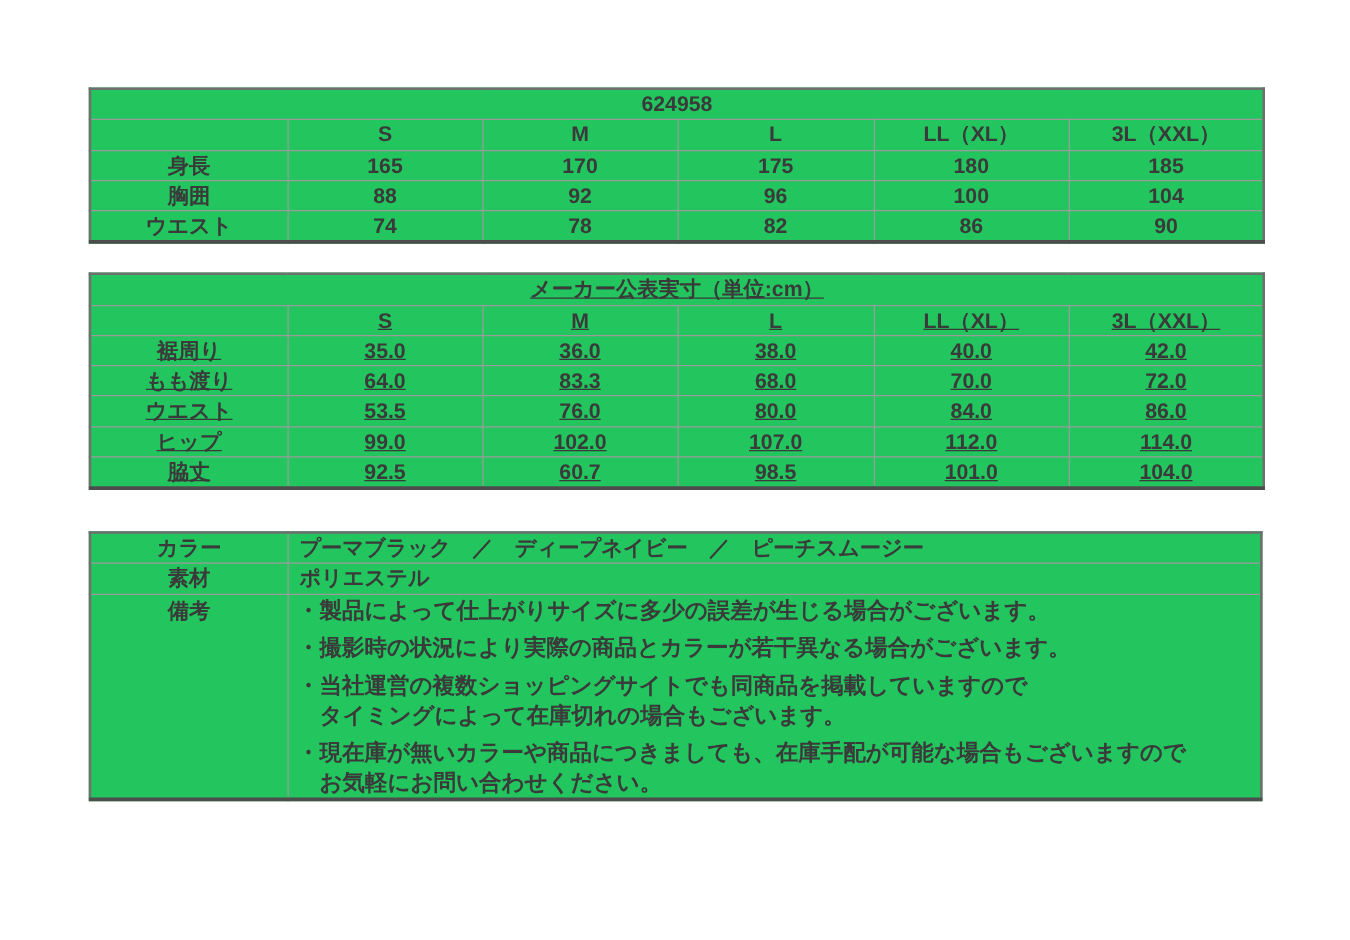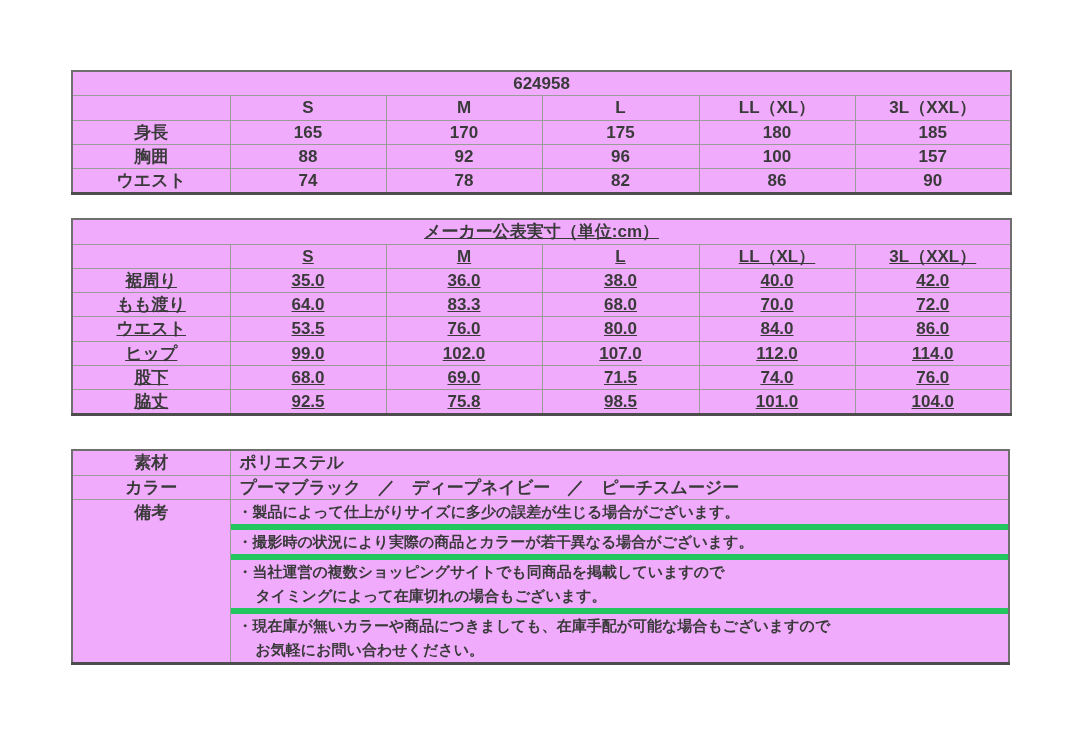--- a/index.html
+++ b/index.html
@@ -12,21 +12,21 @@
     color: #3a3a3a;
   }
   .sheet { position: absolute; left: 71px; top: 70px; width: 939px; }
 
   table.sz {
     border-collapse: collapse;
     table-layout: fixed;
     width: 100%;
     border: 2px solid #6f6f6f;
     border-bottom: 3px solid #4d4d4d;
-    background: #f0abfc;
+    background: #22c55e;
   }
   table.sz td {
     border: 1px solid #9b9b9b;
     text-align: center;
     font-size: 17px;
     line-height: 1.25;
     height: 24px;
     padding: 1px 4px;
     overflow: hidden;
     white-space: nowrap;
@@ -34,21 +34,21 @@
   tr.title-row td { height: 23px; font-size: 17px; }
   .t2 { margin-top: 23px; text-decoration: underline; }
   .t3 { margin-top: 33px; }
 
   .t3 td.val { text-align: left; padding-left: 9px; }
   .t3 td.lbl-top { vertical-align: top; padding-top: 2px; }
   td.notes-cell { padding: 0 !important; vertical-align: top; }
   .note { border-top: 6px solid #22c55e; }
   .note:first-child { border-top: none; }
   .note-line {
-    text-align: left; font-size: 15px; line-height: 24px; height: 24px;
+    text-align: left; font-size: 18px; line-height: 24px; height: 24px;
     padding: 0 8px 0 7px; white-space: nowrap; overflow: hidden;
   }
   .note-line.cont { padding-left: 25px; }
 </style>
 </head>
 <body>
 
 <div class="sheet">
 
   <table class="sz t1">
@@ -79,21 +79,21 @@
       <td>175</td>
       <td>180</td>
       <td>185</td>
     </tr>
     <tr>
       <td>胸囲</td>
       <td>88</td>
       <td>92</td>
       <td>96</td>
       <td>100</td>
-      <td>157</td>
+      <td>104</td>
     </tr>
     <tr>
       <td>ウエスト</td>
       <td>74</td>
       <td>78</td>
       <td>82</td>
       <td>86</td>
       <td>90</td>
     </tr>
   </tbody>
@@ -146,53 +146,45 @@
     </tr>
     <tr>
       <td>ヒップ</td>
       <td>99.0</td>
       <td>102.0</td>
       <td>107.0</td>
       <td>112.0</td>
       <td>114.0</td>
     </tr>
     <tr>
-      <td>股下</td>
-      <td>68.0</td>
-      <td>69.0</td>
-      <td>71.5</td>
-      <td>74.0</td>
-      <td>76.0</td>
-    </tr>
-    <tr>
       <td>脇丈</td>
       <td>92.5</td>
-      <td>75.8</td>
+      <td>60.7</td>
       <td>98.5</td>
       <td>101.0</td>
       <td>104.0</td>
     </tr>
   </tbody>
     </table>
 
   <table class="sz t3">
     <colgroup>
       <col style="width:158px">
         <col>
     </colgroup>
     <tbody>
         <tr>
+      <td class="lbl">カラー</td>
+      <td class="val">プーマブラック　／　ディープネイビー　／　ピーチスムージー</td>
+    </tr>
+    <tr>
       <td class="lbl">素材</td>
       <td class="val">ポリエステル</td>
     </tr>
     <tr>
-      <td class="lbl">カラー</td>
-      <td class="val">プーマブラック　／　ディープネイビー　／　ピーチスムージー</td>
-    </tr>
-    <tr>
       <td class="lbl lbl-top">備考</td>
       <td class="notes-cell">
         <div class="note">
           <div class="note-line">・製品によって仕上がりサイズに多少の誤差が生じる場合がございます。</div>
         </div>
         <div class="note">
           <div class="note-line">・撮影時の状況により実際の商品とカラーが若干異なる場合がございます。</div>
         </div>
         <div class="note">
           <div class="note-line">・当社運営の複数ショッピングサイトでも同商品を掲載していますので</div>

